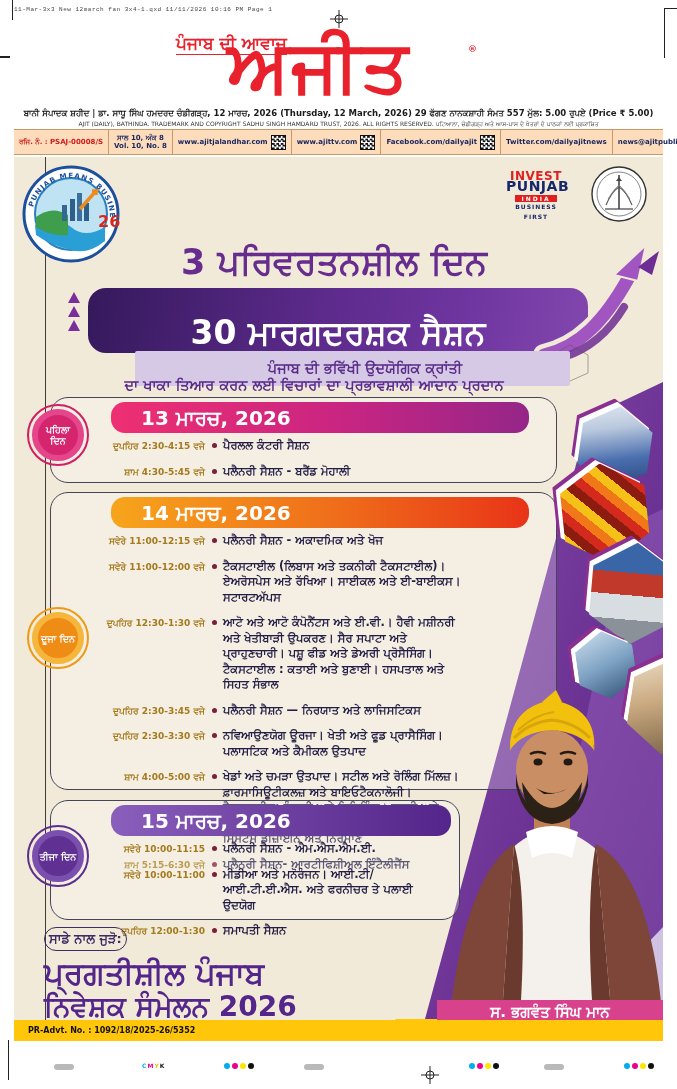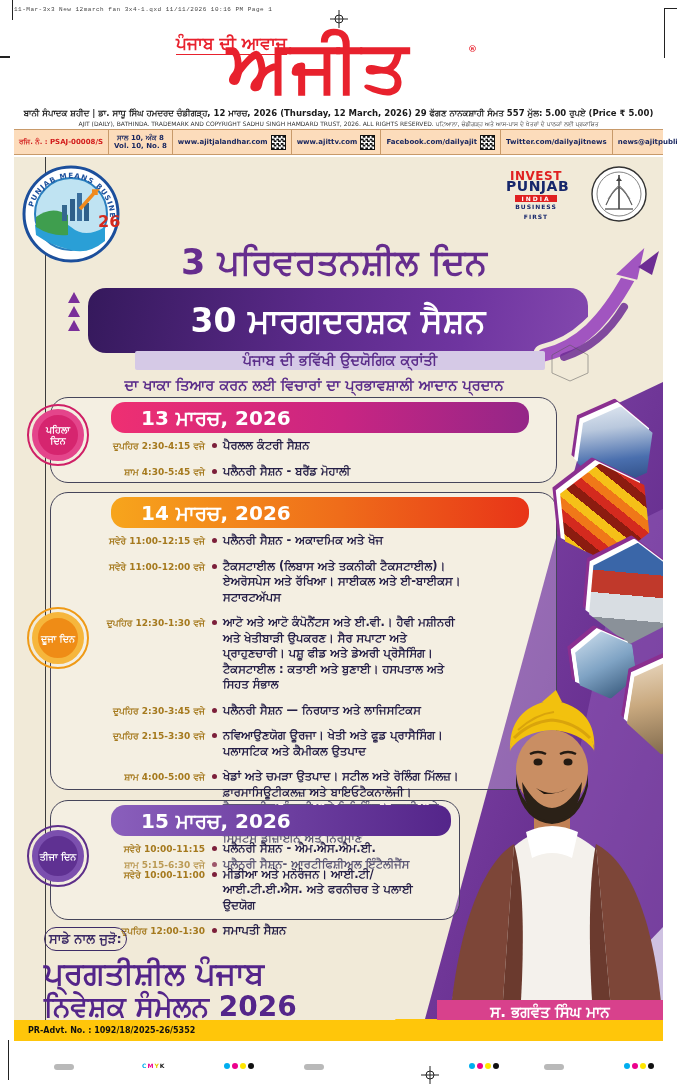--- a/index.html
+++ b/index.html
@@ -39,26 +39,26 @@
   .invest2{color:#17276b;font-weight:800;font-size:14px;letter-spacing:.5px;}
   .invest3{background:#e02020;color:#fff;font-size:6px;font-weight:bold;letter-spacing:2px;
            display:inline-block;padding:0 6px;line-height:7px;}
   .invest4{color:#17276b;font-size:6px;font-weight:bold;letter-spacing:1px;}
   .emblem{position:absolute;left:576px;top:8px;}
   
   .h1{position:absolute;left:60px;width:520px;top:85px;text-align:center;color:#662d8e;
       font-size:35px;font-weight:800;}
   .banner{position:absolute;left:74px;top:131px;width:500px;height:65px;border-radius:18px;
       background:linear-gradient(100deg,#35195c 0%,#5b2a8a 45%,#6f35a0 75%,#8348ae 100%);
-      display:flex;align-items:center;justify-content:center;color:#fff;font-size:33px;font-weight:800;}
+      display:flex;align-items:flex-end;justify-content:center;color:#fff;font-size:33px;font-weight:800;}
   .tri{position:absolute;width:0;height:0;border-left:6px solid transparent;
       border-right:6px solid transparent;border-bottom:11px solid #7a2f9a;}
-  .subpill{position:absolute;left:121px;top:194px;width:410px;height:19px;background:#d5c9e6;
+  .subpill{position:absolute;left:121px;top:194px;width:410px;height:35px;background:#d5c9e6;
       border-radius:2px;display:flex;align-items:center;justify-content:center;color:#5b2d8a;
-      font-size:14.5px;font-weight:800;}
+      font-size:14.5px;font-weight:800;padding-left:25px;}
   .subline{position:absolute;left:20px;width:560px;top:220px;text-align:center;color:#5b2d8a;
       font-size:14.5px;font-weight:800;}
   
   .card{position:absolute;left:36px;border:1.3px solid #45455a;border-radius:18px;background:rgba(255,255,255,.25);}
   .dayhdr{position:absolute;left:60px;top:4px;height:31px;border-radius:14px;display:flex;
       align-items:center;color:#fff;font-size:20px;font-weight:800;padding-left:30px;box-sizing:border-box;}
   .hdr1{background:linear-gradient(90deg,#ee2f72 0%,#c92582 55%,#942688 100%);width:418px;}
   .hdr2{background:linear-gradient(90deg,#f7a51c 0%,#ef6c1a 55%,#e83418 100%);width:418px;}
   .hdr3{background:linear-gradient(90deg,#8a5fbc 0%,#6b3d9e 55%,#54258a 100%);width:340px;}
   .rows{position:absolute;left:46px;right:12px;top:40px;display:flex;flex-direction:column;gap:10px;}
@@ -292,21 +292,21 @@
           <span class="stime">ਦੁਪਹਿਰ 12:30-1:30 ਵਜੇ</span>
           <span class="sdot"></span>
           <span class="stext">ਆਟੋ ਅਤੇ ਆਟੋ ਕੰਪੋਨੈਂਟਸ ਅਤੇ ਈ.ਵੀ.। ਹੈਵੀ ਮਸ਼ੀਨਰੀ ਅਤੇ ਖੇਤੀਬਾੜੀ ਉਪਕਰਣ। ਸੈਰ ਸਪਾਟਾ ਅਤੇ ਪ੍ਰਾਹੁਣਚਾਰੀ। ਪਸ਼ੂ ਫੀਡ ਅਤੇ ਡੇਅਰੀ ਪ੍ਰੋਸੈਸਿੰਗ। ਟੈਕਸਟਾਈਲ : ਕਤਾਈ ਅਤੇ ਬੁਣਾਈ। ਹਸਪਤਾਲ ਅਤੇ ਸਿਹਤ ਸੰਭਾਲ</span>
         </div>
         <div class="srow">
           <span class="stime">ਦੁਪਹਿਰ 2:30-3:45 ਵਜੇ</span>
           <span class="sdot"></span>
           <span class="stext">ਪਲੈਨਰੀ ਸੈਸ਼ਨ — ਨਿਰਯਾਤ ਅਤੇ ਲਾਜਿਸਟਿਕਸ</span>
         </div>
         <div class="srow">
-          <span class="stime">ਦੁਪਹਿਰ 2:15-3:30 ਵਜੇ</span>
+          <span class="stime">ਦੁਪਹਿਰ 2:30-3:30 ਵਜੇ</span>
           <span class="sdot"></span>
           <span class="stext">ਨਵਿਆਉਣਯੋਗ ਊਰਜਾ। ਖੇਤੀ ਅਤੇ ਫੂਡ ਪ੍ਰਾਸੈਸਿੰਗ। ਪਲਾਸਟਿਕ ਅਤੇ ਕੈਮੀਕਲ ਉਤਪਾਦ</span>
         </div>
         <div class="srow">
           <span class="stime">ਸ਼ਾਮ 4:00-5:00 ਵਜੇ</span>
           <span class="sdot"></span>
           <span class="stext">ਖੇਡਾਂ ਅਤੇ ਚਮੜਾ ਉਤਪਾਦ। ਸਟੀਲ ਅਤੇ ਰੋਲਿੰਗ ਮਿੱਲਜ਼। ਫ਼ਾਰਮਾਸਿਊਟੀਕਲਜ਼ ਅਤੇ ਬਾਇਓਟੈਕਨਾਲੋਜੀ। ਟੈਕਸਟਾਈਲ: ਰੰਗਾਈ ਅਤੇ ਫਿਨਿਸ਼ਿੰਗ। ਦਸਤੀ ਅਤੇ ਮਸ਼ੀਨੀ ਔਜ਼ਾਰ, ਬਿਜਲਈ ਉਪਕਰਣ। ਇਲੈਕਟ੍ਰਾਨਿਕ ਸਿਸਟਮ ਡੀਜ਼ਾਈਨ ਅਤੇ ਨਿਰਮਾਣ</span>
         </div>
         <div class="srow">
           <span class="stime">ਸ਼ਾਮ 5:15-6:30 ਵਜੇ</span>

